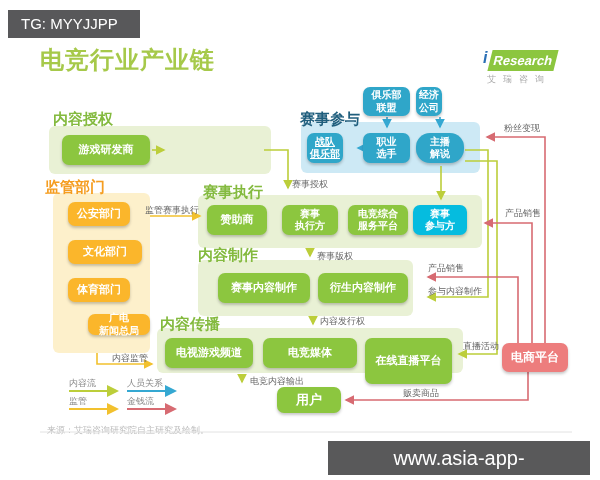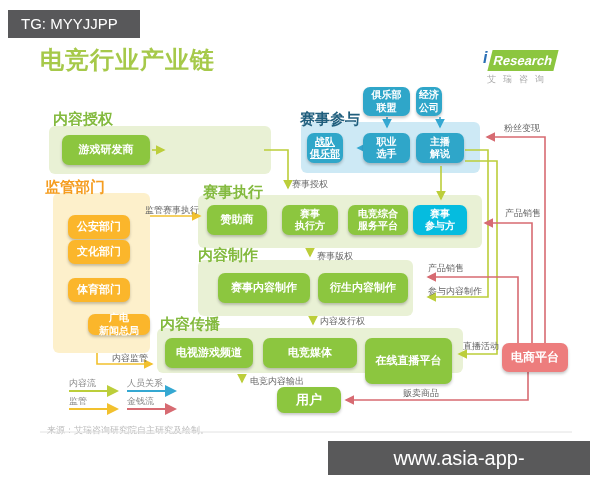--- a/index.html
+++ b/index.html
@@ -119,35 +119,35 @@
       <path d="M127,391 H175" stroke="#35a8d2" stroke-width="2" marker-end="url(#aPR)"></path>
       <path d="M69,409 H117" stroke="#f2c12e" stroke-width="2" marker-end="url(#aRG)"></path>
       <path d="M127,409 H175" stroke="#d76b72" stroke-width="2" marker-end="url(#aMN)"></path>
 
       <path d="M40,432 H572" stroke="#e2e2e2" stroke-width="1"></path>
     </g>
   </svg>
 
   <div class="box green" style="left:62px;  top:135px; width:88px; height:30px;">游戏研发商</div>
 
-  <div class="box yellow" style="left:68px; top:202px; width:62px; height:24px;margin-top:13px;">公安部门</div>
-  <div class="box yellow" style="left:68px; top:240px; width:62px; height:24px;">文化部门</div>
+  <div class="box yellow" style="left:68px; top:202px; width:62px; height:24px;">公安部门</div>
+  <div class="box yellow" style="left:68px; top:240px; width:74px; height:24px;">文化部门</div>
   <div class="box yellow" style="left:68px; top:278px; width:62px; height:24px;">体育部门</div>
   <div class="box yellow small" style="left:68px; top:314px; width:62px; height:21px;margin-left:20px;">广电
 新闻总局</div>
 
   <div class="box blue small" style="left:363px; top:87px;  width:47px; height:29px;">俱乐部
 联盟</div>
   <div class="box blue small" style="left:416px; top:87px;  width:26px; height:29px;">经济
 公司</div>
   <div class="box blue small" style="left:307px; top:133px; width:36px; height:30px;text-decoration:underline;">战队
 俱乐部</div>
   <div class="box blue small" style="left:363px; top:133px; width:47px; height:30px;">职业
 选手</div>
-  <div class="box blue small" style="left:416px; top:133px; width:48px; height:30px;">主播
+  <div class="box blue small" style="left:416px; top:133px; width:48px; height:30px;border-radius:14px;">主播
 解说</div>
 
   <div class="box green" style="left:207px; top:205px; width:60px; height:30px;">赞助商</div>
   <div class="box green small" style="left:282px; top:205px; width:56px; height:30px;">赛事
 执行方</div>
   <div class="box green small" style="left:348px; top:205px; width:60px; height:30px;">电竞综合
 服务平台</div>
   <div class="box cyan small" style="left:413px; top:205px; width:54px; height:30px;">赛事
 参与方</div>
 

